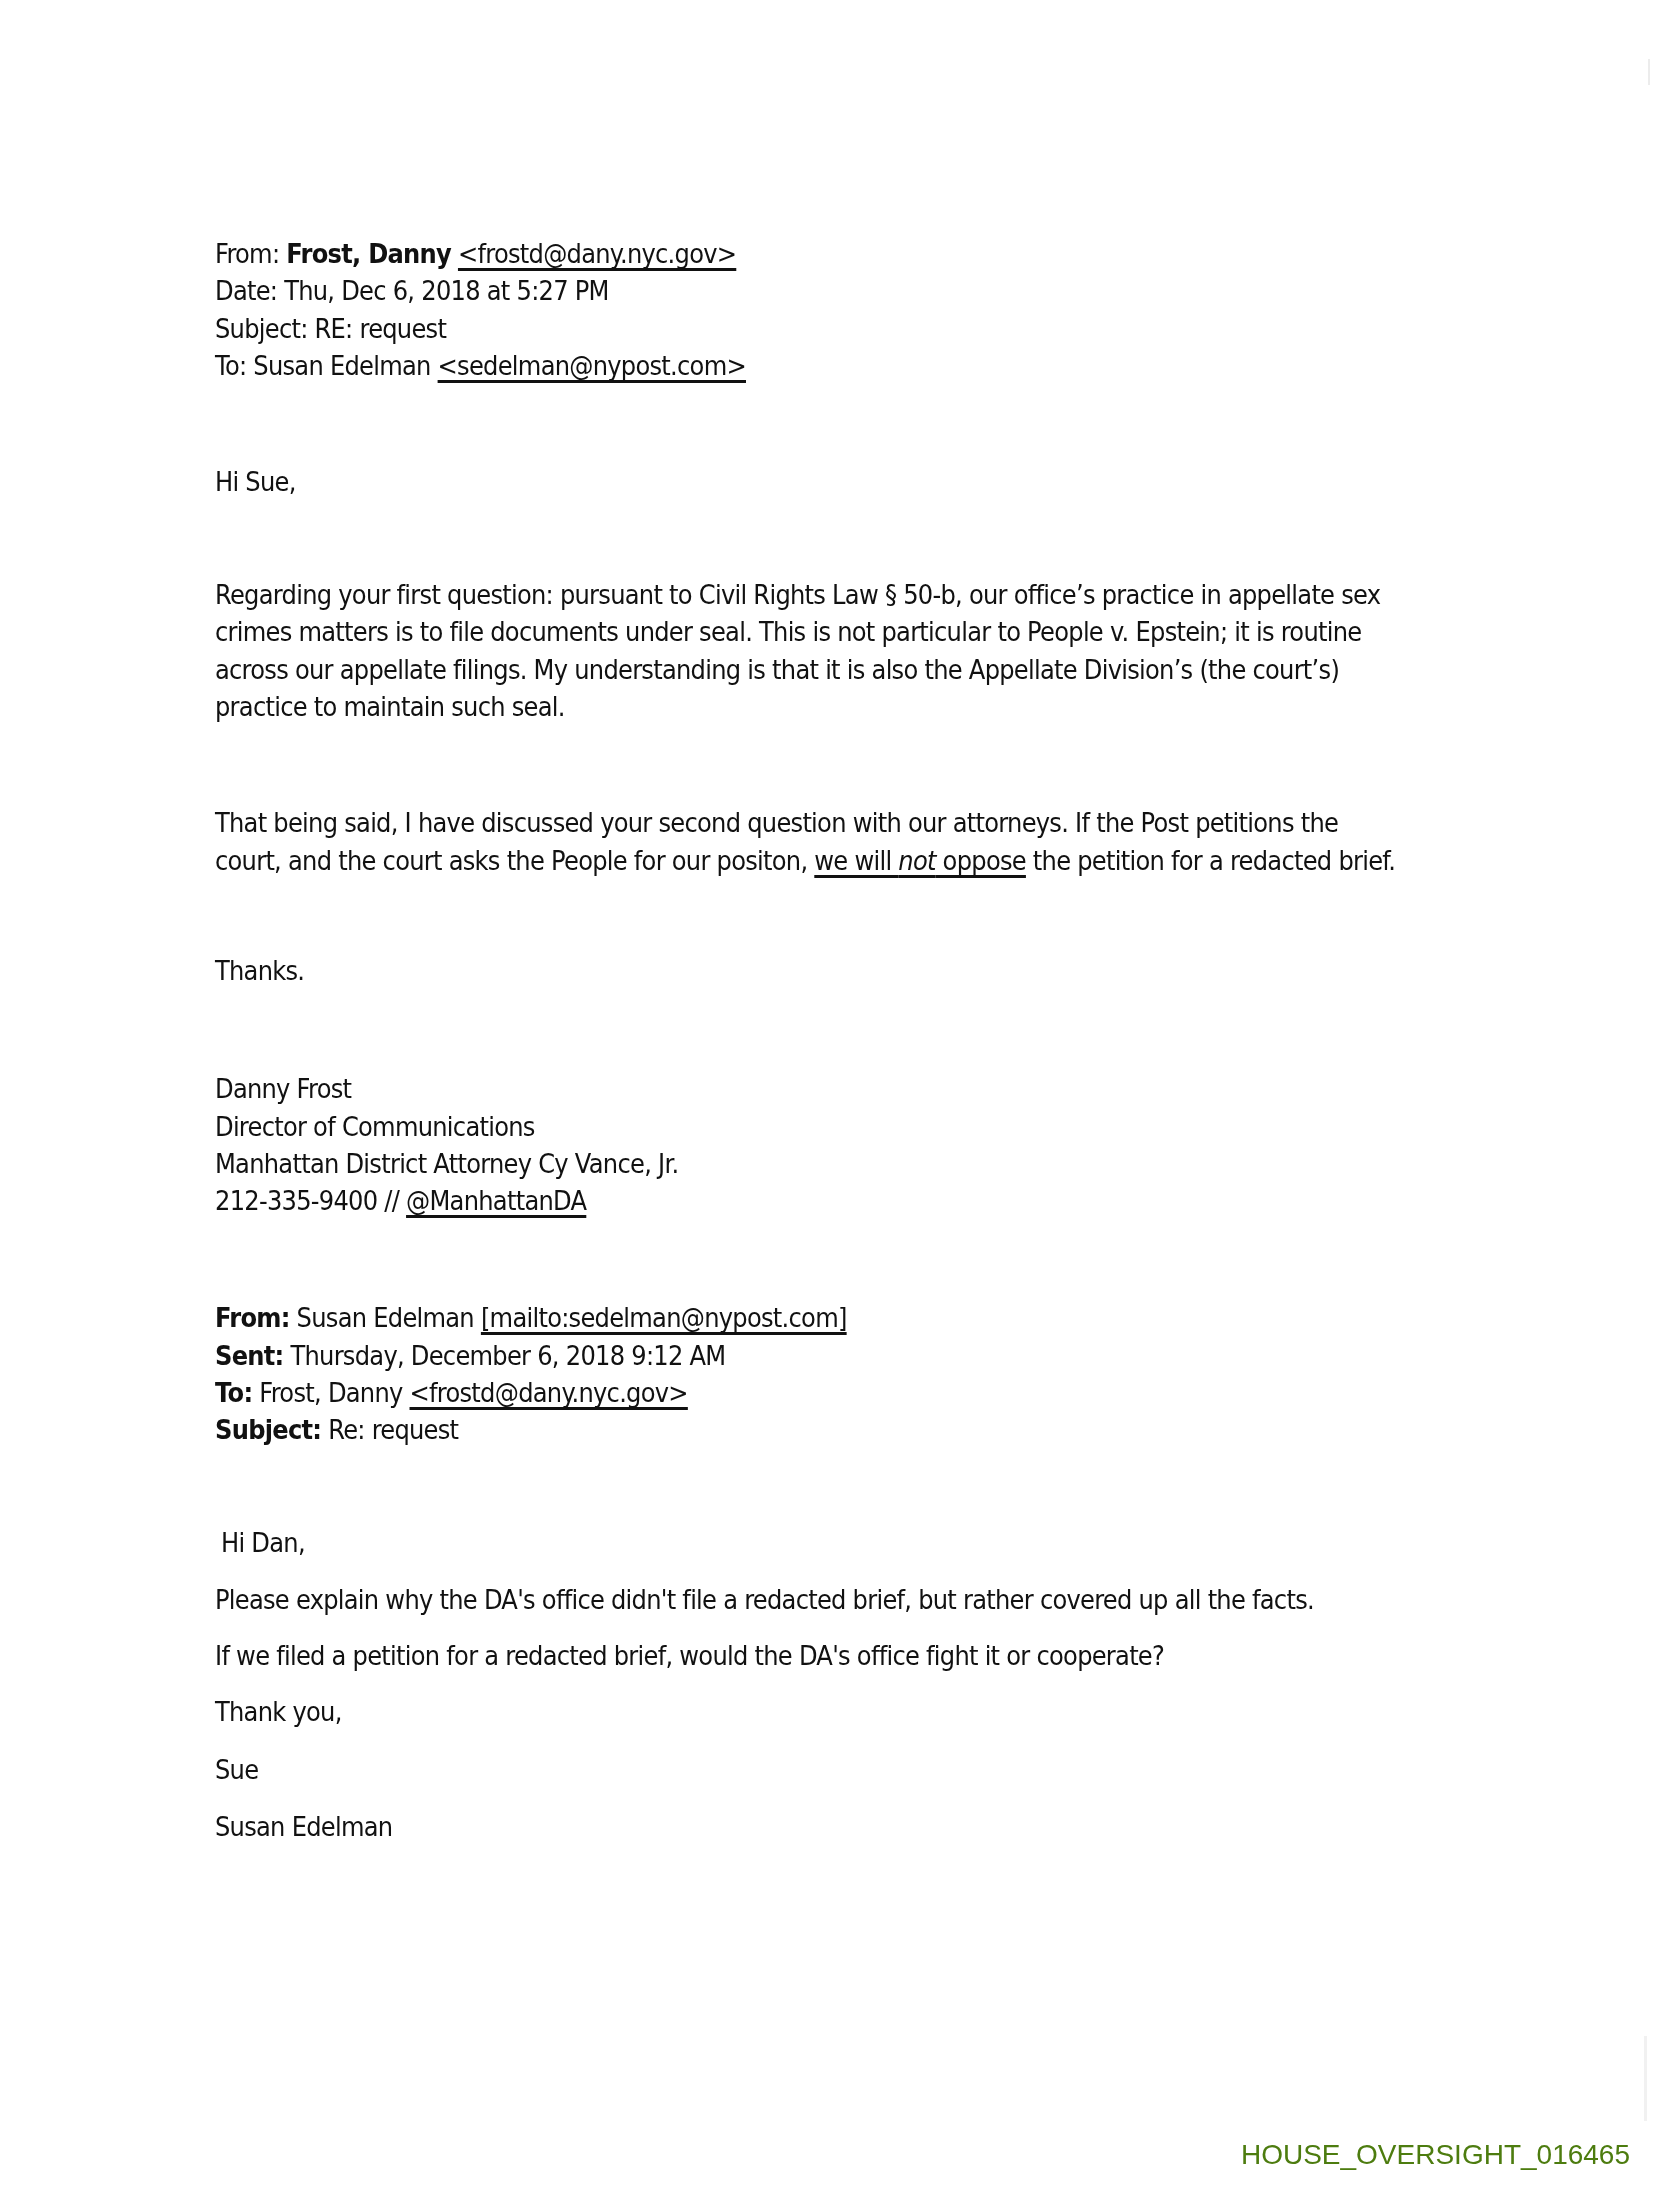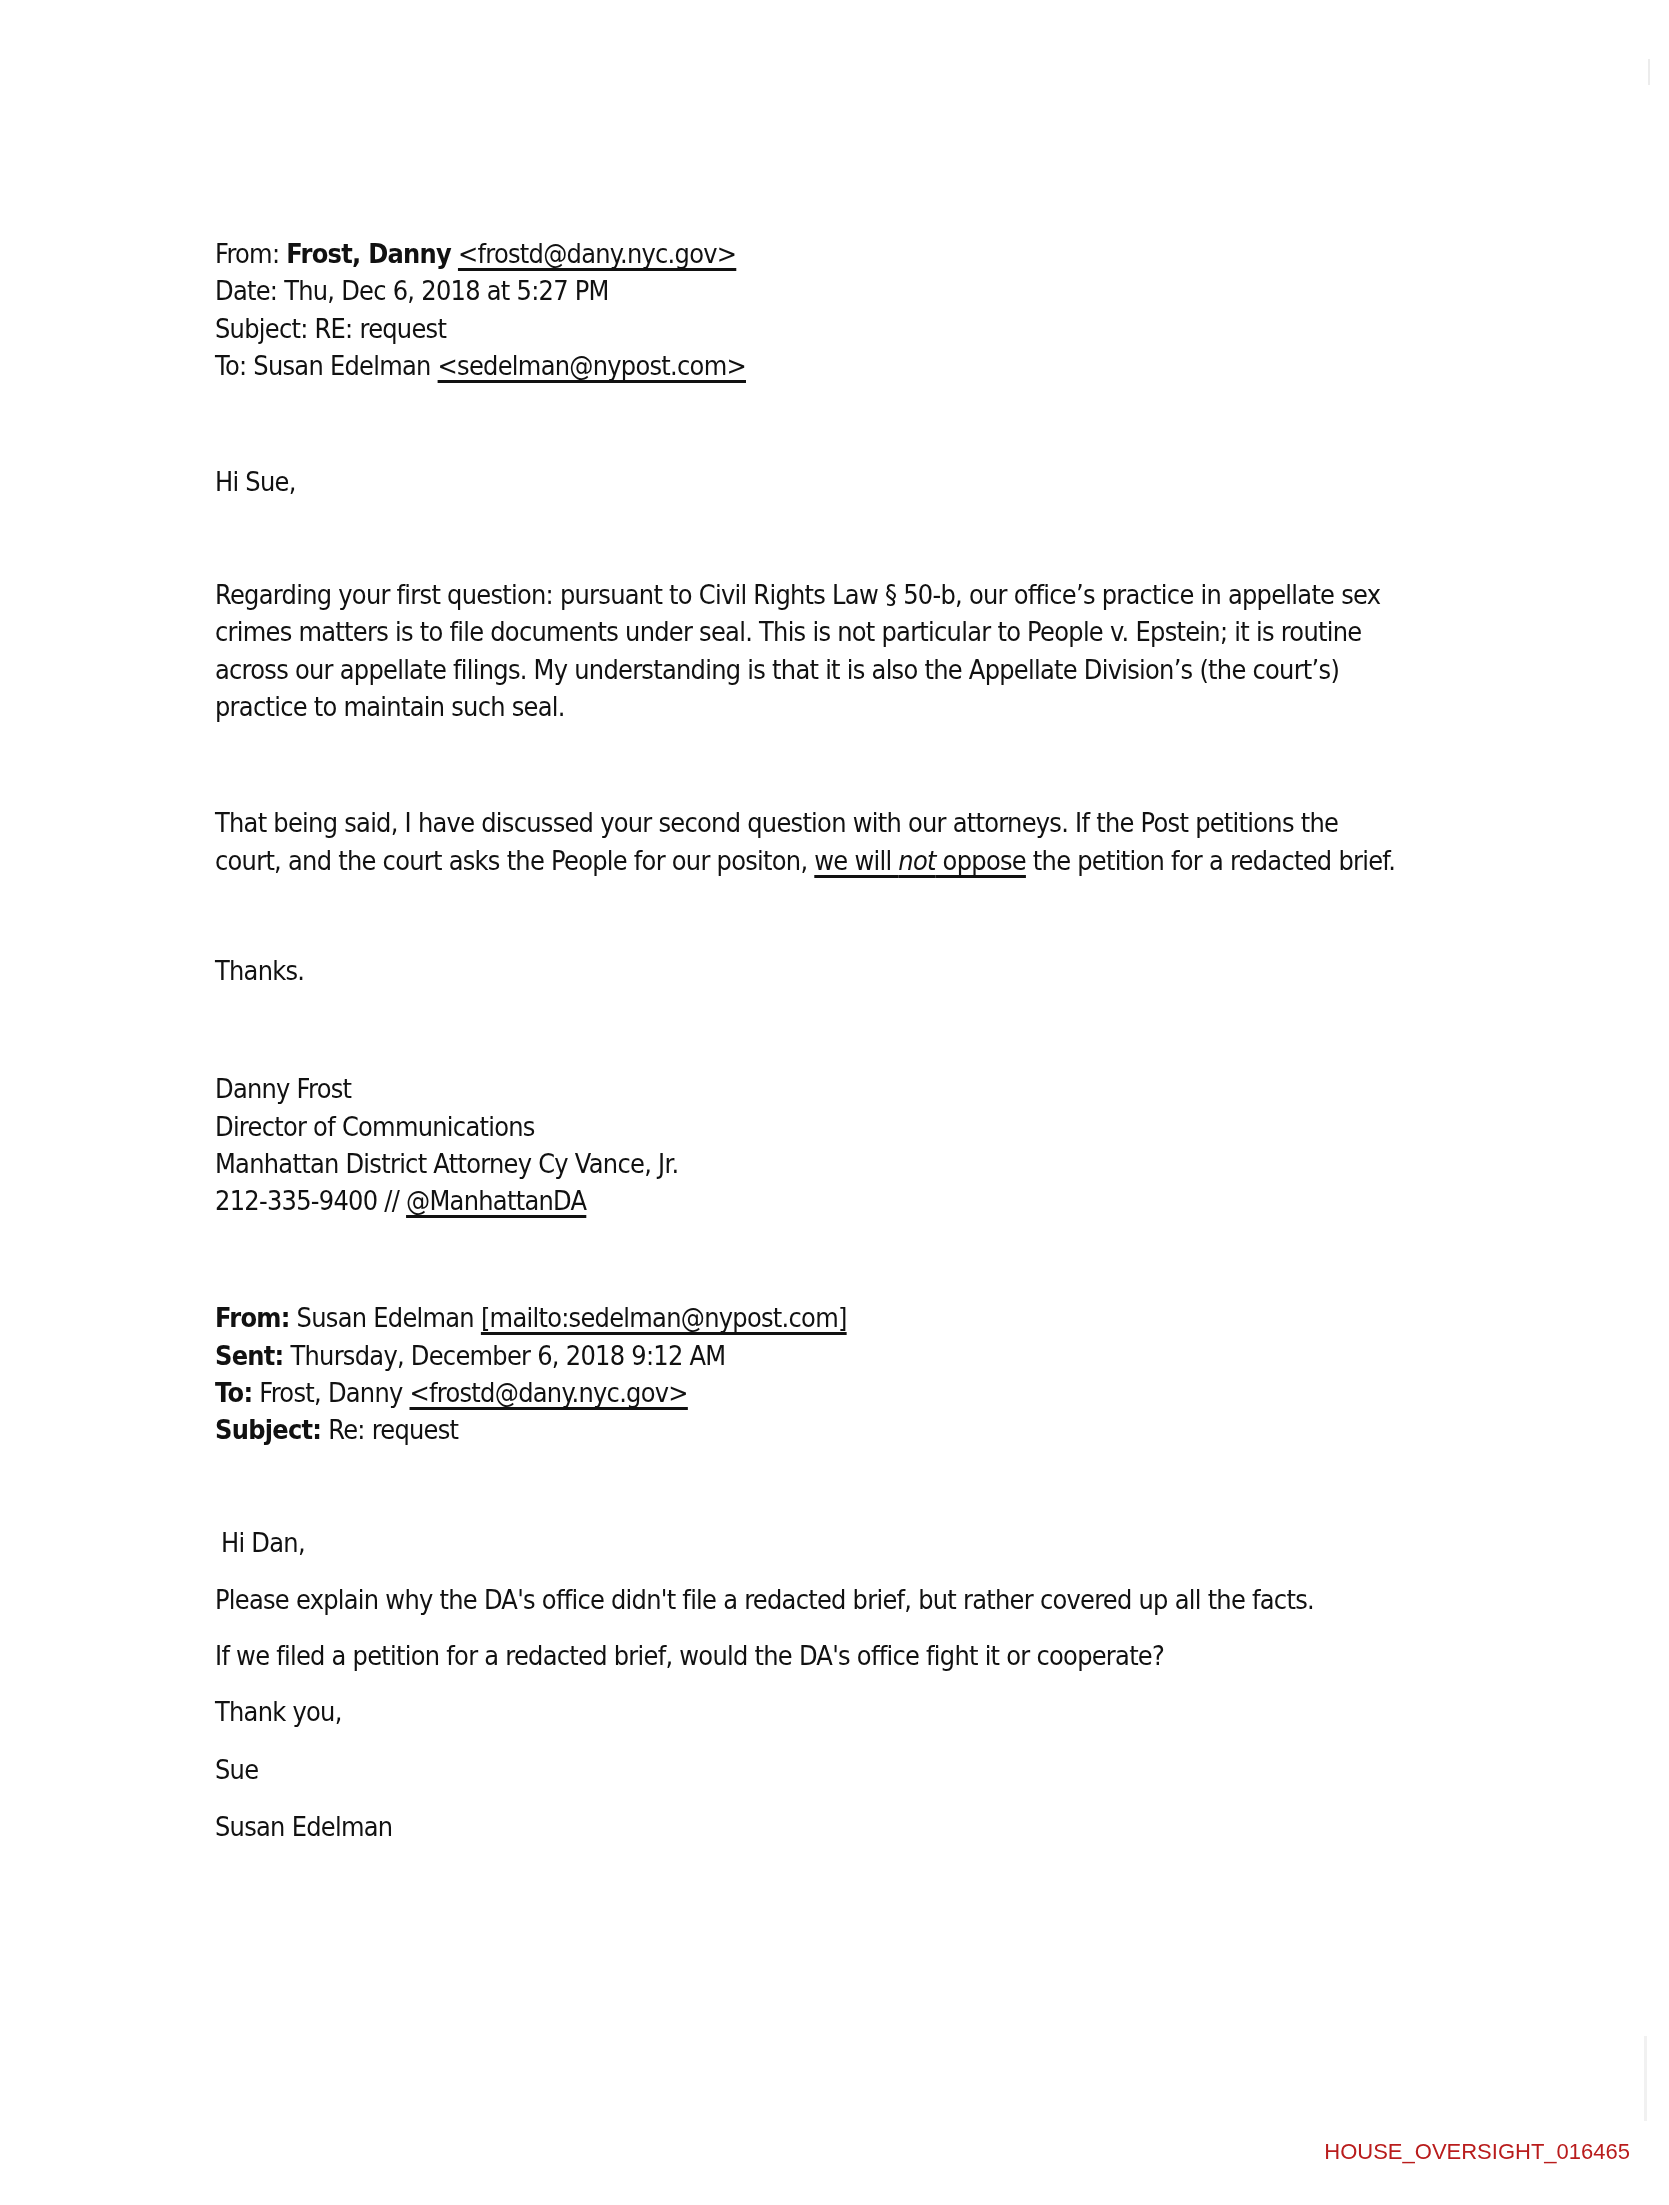--- a/index.html
+++ b/index.html
@@ -4,21 +4,21 @@
 <style>
   html, body { margin: 0; padding: 0; background: #ffffff; }
   body { width: 1669px; height: 2205px; position: relative; overflow: hidden;
          font-family: "Liberation Sans", sans-serif; color: #111; }
   .page { position: absolute; left: 0; top: 0; width: 1669px; height: 2205px; background: #fff; }
   .line { position: absolute; left: 215px; font-size: 26px; line-height: 34px; white-space: nowrap;
           font-family: "DejaVu Sans", sans-serif; letter-spacing: -0.8px; transform: scaleX(0.93); transform-origin: left center; }
   .b { font-weight: bold; }
   .u { text-decoration: underline; text-decoration-thickness: 2.6px; text-underline-offset: 4.6px; }
   .i { font-style: italic; }
-  .footer { position: absolute; right: 39px; top: 2139px; font-size: 22px; font-family: "Liberation Sans", sans-serif; color: #b91c1c; letter-spacing: 0px; }
+  .footer { position: absolute; right: 39px; top: 2139px; font-size: 28px; font-family: "Liberation Sans", sans-serif; color: #4d7c0f; letter-spacing: 0px; }
   .scan-mark { position: absolute; background: #e6e6e6; }
 </style>
 </head>
 <body>
 
 <div class="page">
 
   <div class="line" style="top:237px;">
     <span>From: </span><span class="b">Frost, Danny</span> <span class="u">&lt;frostd@dany.nyc.gov&gt;</span>
   </div>

